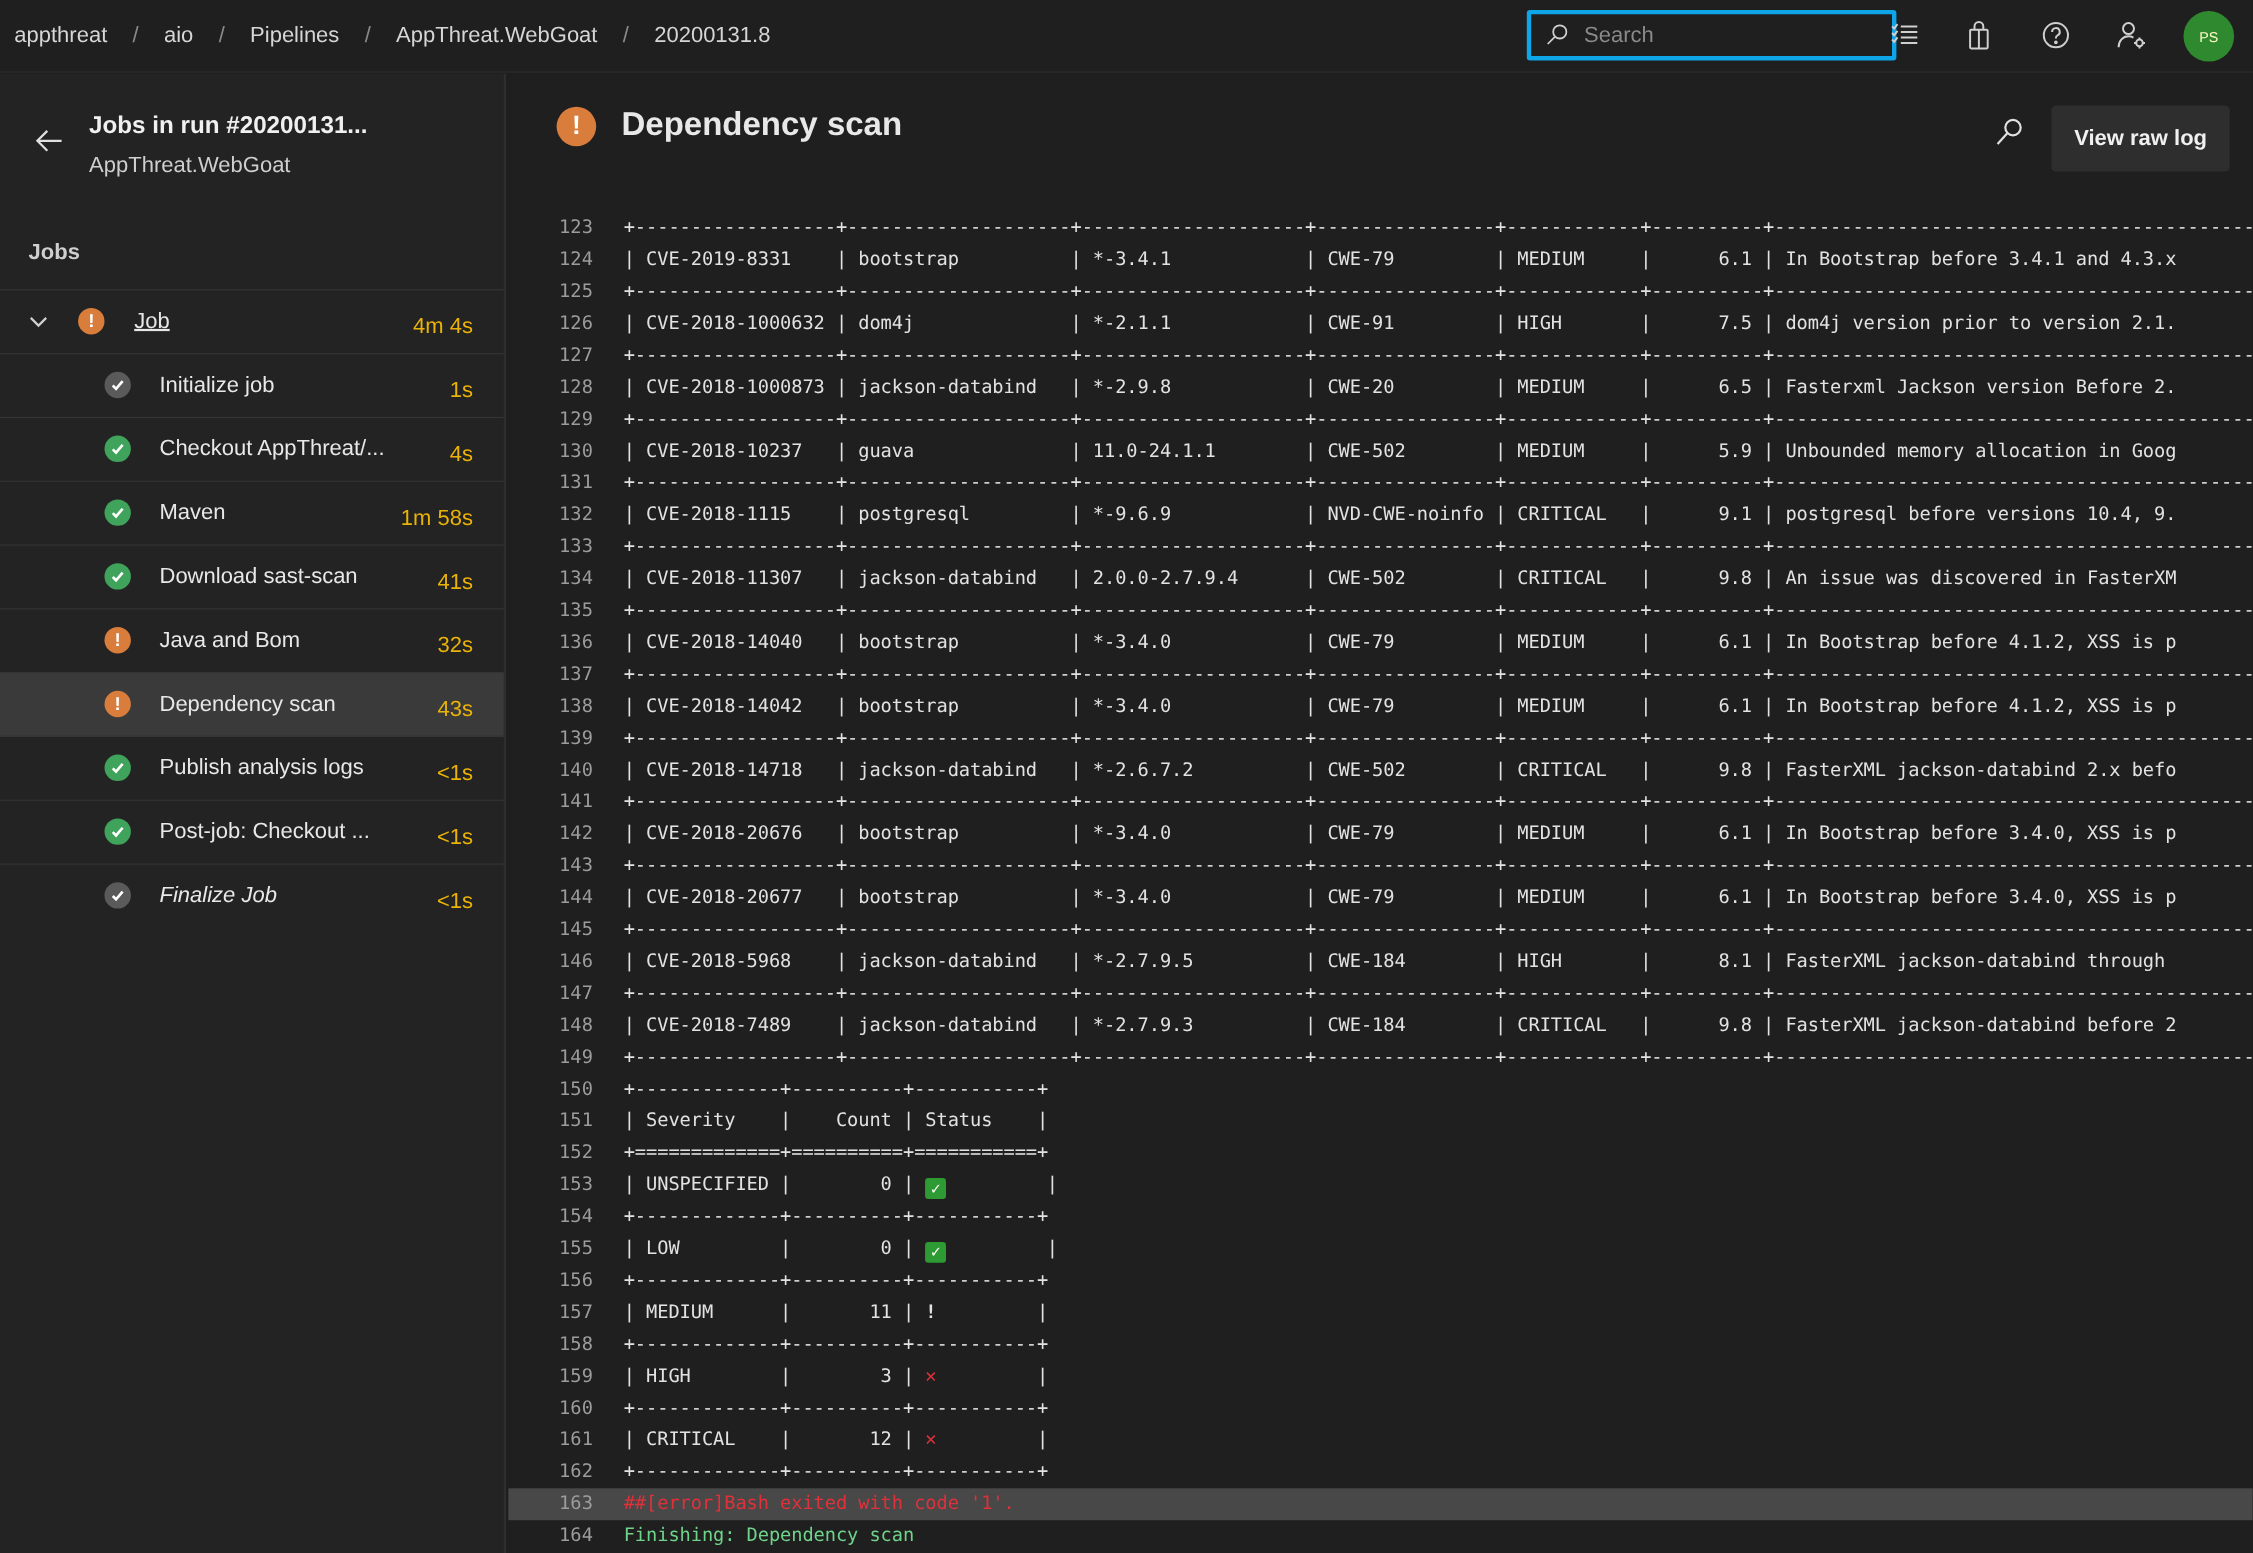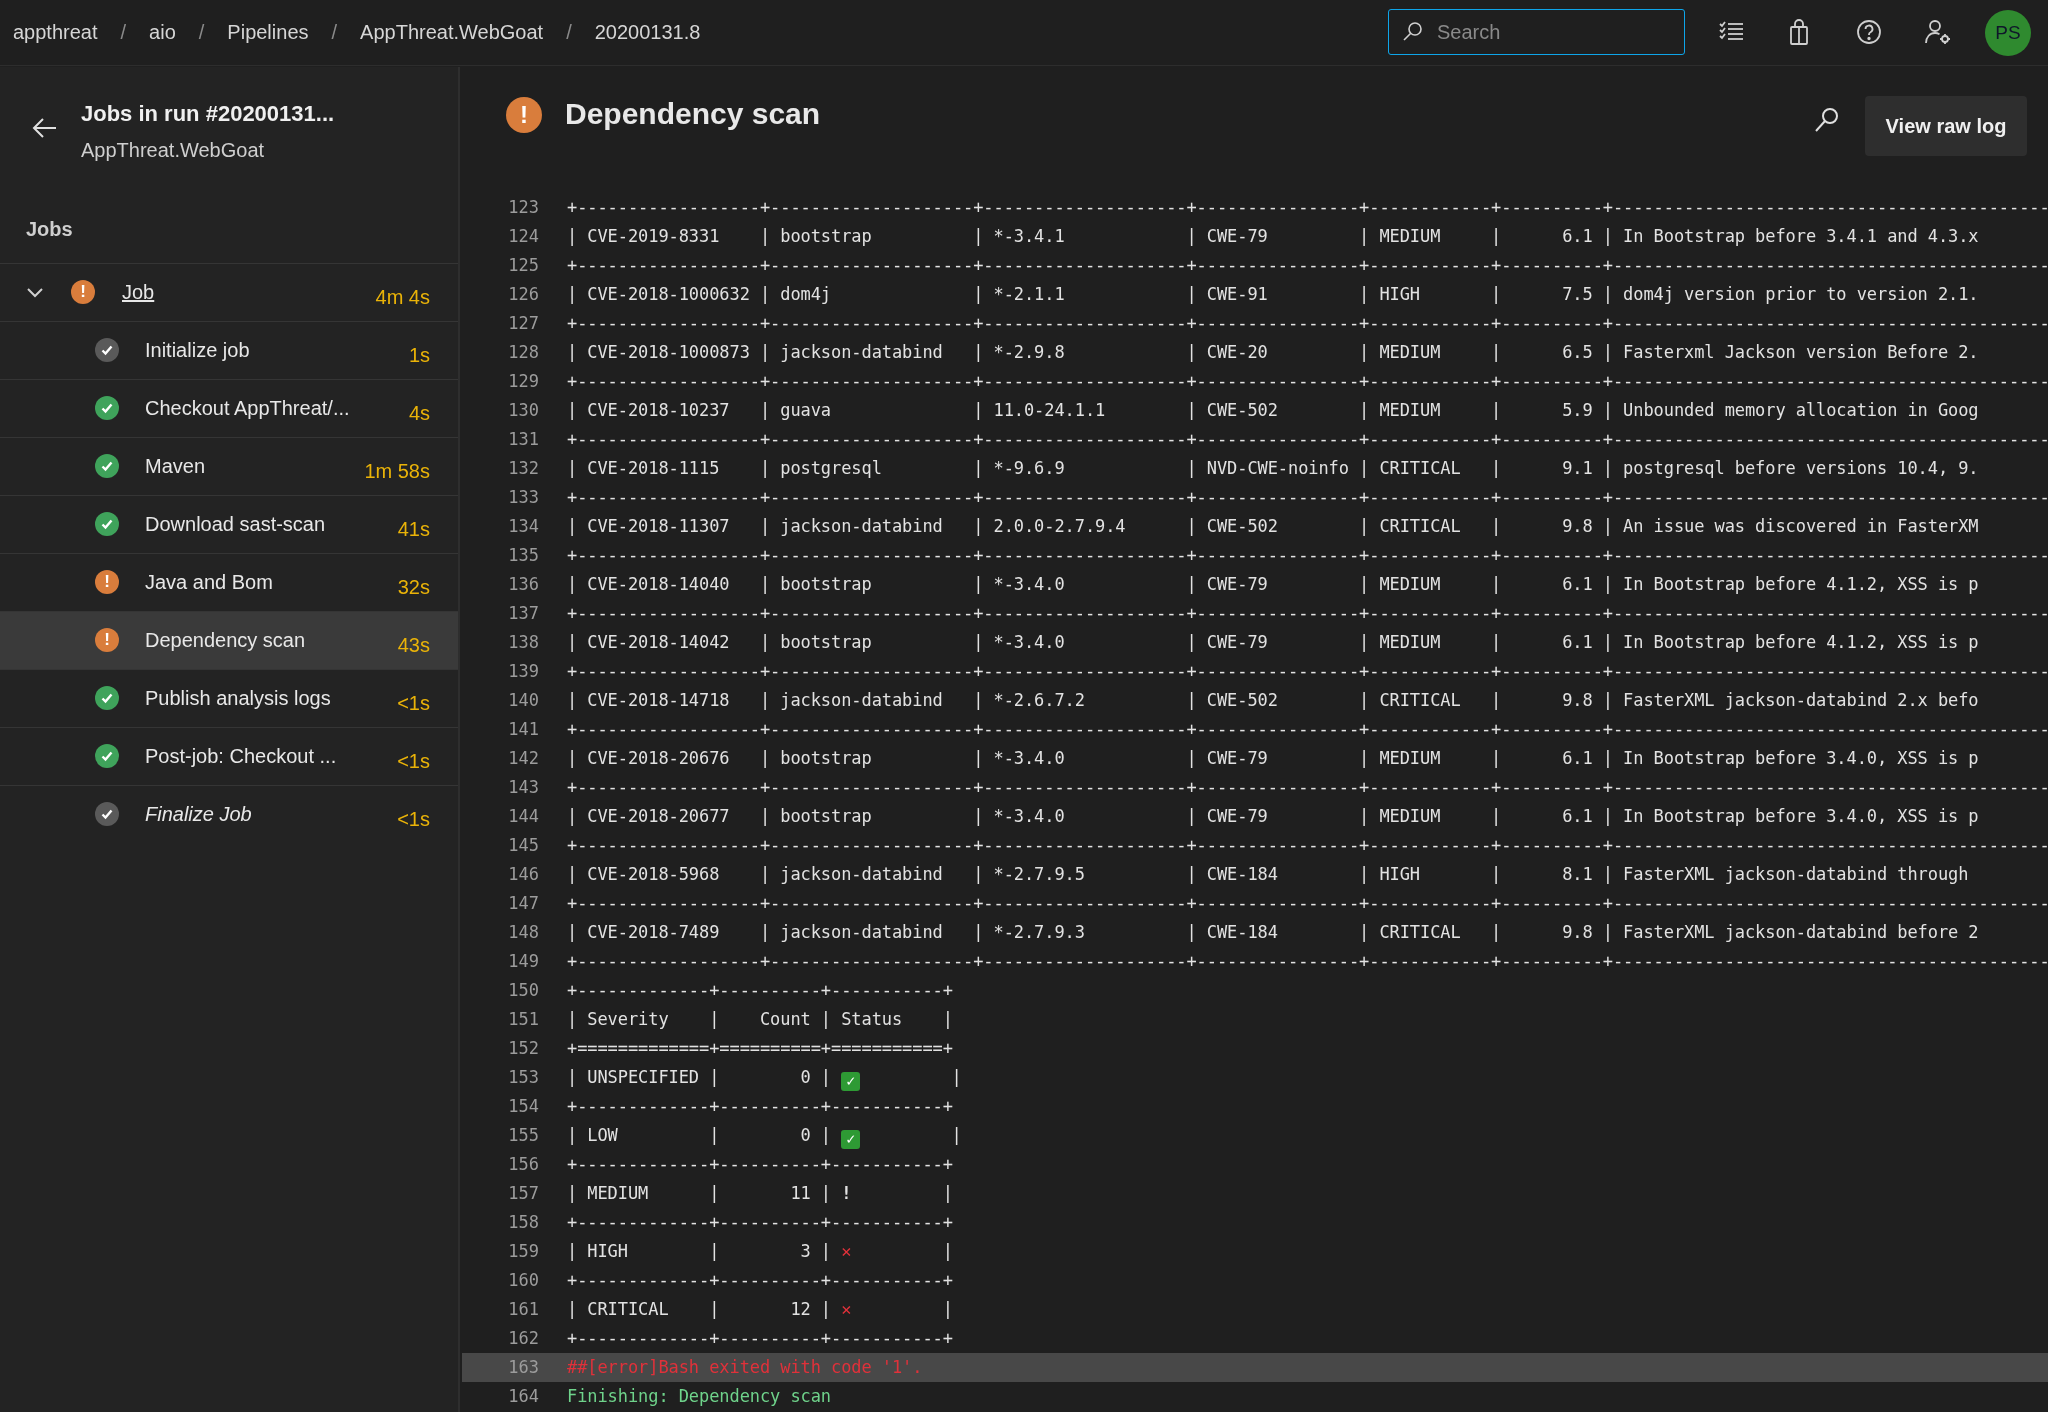--- a/index.html
+++ b/index.html
@@ -1,26 +1,26 @@
 <!DOCTYPE html>
 <html><head>
 <meta charset="utf-8">
 <style>
   * { box-sizing: border-box; margin: 0; padding: 0; }
   html, body { width: 2048px; height: 1412px; overflow: hidden; background: #1f1f1f; color: #e6e6e6; font-family: "Liberation Sans", sans-serif; }
   .topbar { position: absolute; left: 0; top: 0; width: 2048px; height: 66px; background: #1f1f1f; border-bottom: 1px solid #2d2d2d; display: flex; align-items: center; }
   .crumbs { display: flex; align-items: flex-end; padding-left: 13px; font-size: 20px; color: #d6d6d6; }
   .crumb { color: #d6d6d6; cursor: pointer; }
   .sep { color: #8a8a8a; margin: 0 23px; font-size: 20px; }
-  .search { position: absolute; left: 1388px; top: 9px; width: 297px; height: 46px; border: 1px solid #0ea5e9; border-radius: 3px; display: flex; align-items: center; padding-left: 12px; }
+  .search { position: absolute; left: 1388px; top: 9px; width: 336px; height: 46px; border: 4px solid #0ea5e9; border-radius: 3px; display: flex; align-items: center; padding-left: 12px; }
   .search svg { width: 24px; height: 24px; }
   .search input { background: transparent; border: none; outline: none; color: #e6e6e6; font-size: 20px; margin-left: 12px; width: 230px; font-family: "Liberation Sans", sans-serif; }
   .search input::placeholder { color: #8a8a8a; }
   .top-icon { position: absolute; top: 16px; width: 32px; height: 32px; display: flex; align-items: center; justify-content: center; cursor: pointer; }
-  .avatar { position: absolute; left: 1985px; top: 10px; width: 46px; height: 46px; border-radius: 50%; background: #2f8a2f; color: #0f172a; font-size: 19px; display: flex; align-items: center; justify-content: center; }
+  .avatar { position: absolute; left: 1985px; top: 10px; width: 46px; height: 46px; border-radius: 50%; background: #2f8a2f; color: #fef9c3; font-size: 13px; display: flex; align-items: center; justify-content: center; }
 
   .sidebar { position: absolute; left: 0; top: 67px; width: 460px; height: 1345px; background: #232323; border-right: 2px solid #2e2e2e; }
   .back { position: absolute; left: 30px; top: 46px; width: 30px; height: 30px; cursor: pointer; }
   .run-title { position: absolute; left: 81px; top: 34px; font-size: 22px; font-weight: bold; color: #f0f0f0; white-space: nowrap; }
   .run-sub { position: absolute; left: 81px; top: 72px; font-size: 20px; color: #cfcfcf; }
   .jobs-label { position: absolute; left: 26px; top: 151px; font-size: 20px; font-weight: bold; color: #cfcfcf; }
   .job-list { position: absolute; left: 0; top: 196px; width: 458px; }
   .job-row { position: relative; height: 58px; border-top: 1px solid #353535; display: flex; align-items: center; cursor: pointer; }
   .job-row.selected { background: #3a3a3a; }
   .job-row .chev { position: absolute; left: 24px; top: 17px; width: 22px; height: 22px; }

